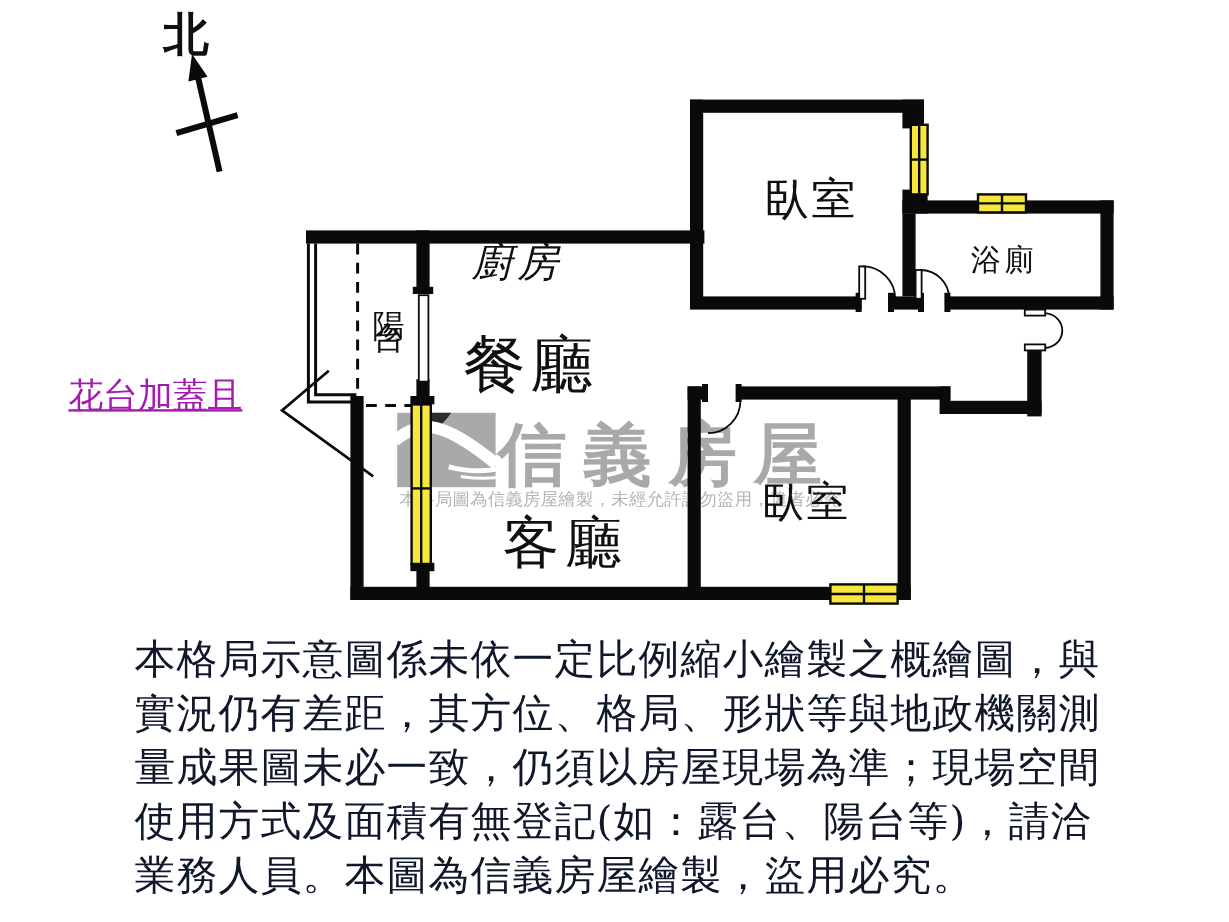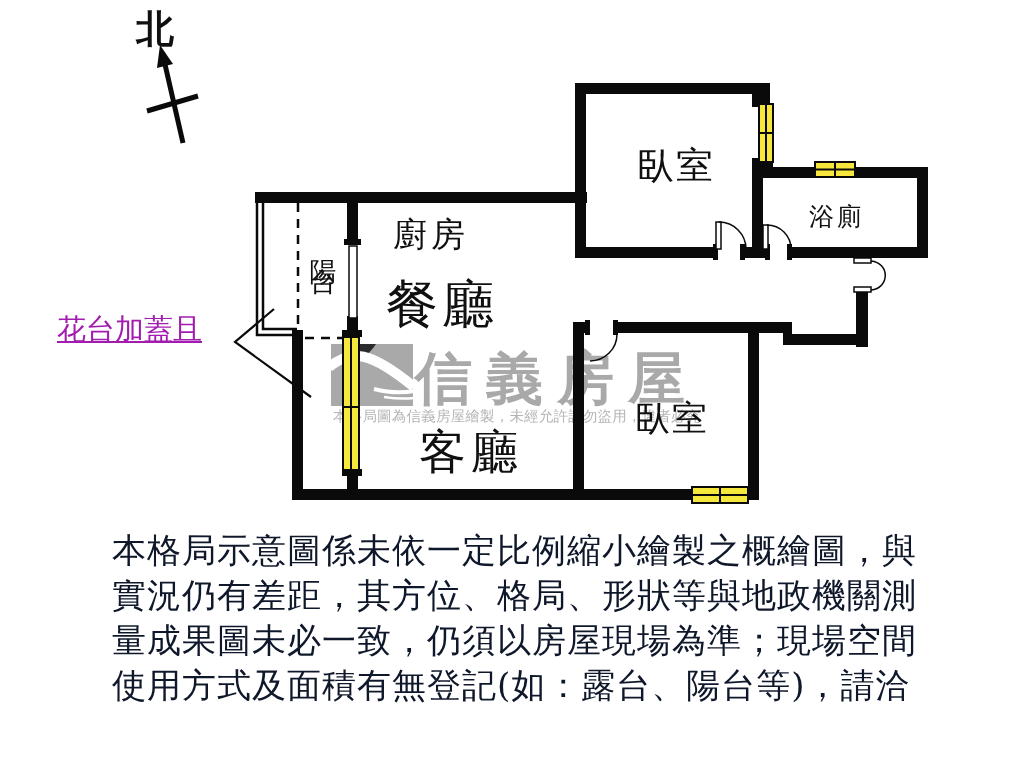--- a/index.html
+++ b/index.html
@@ -6,21 +6,21 @@
   #stage{position:relative;width:1024px;height:768px;background:#ffffff;overflow:hidden;
          font-family:"DejaVu Serif","Liberation Serif",serif;}
   .layer{position:absolute;left:0;top:0;width:1024px;height:768px;}
   #wm-layer{z-index:1;}
   #plan-svg{z-index:2;}
   #text-layer{z-index:3;}
   .lbl{position:absolute;color:#101010;white-space:nowrap;}
   .lbl-north{left:136px;top:4px;font-size:38px;font-weight:bold;}
   .lbl-bed1{left:637px;top:141px;font-size:37px;letter-spacing:2px;}
   .lbl-bath{left:809px;top:200px;font-size:25px;letter-spacing:3px;}
-  .lbl-kitchen{left:393px;top:212px;font-size:34px;letter-spacing:4px;}
+  .lbl-kitchen{left:393px;top:196px;font-size:34px;letter-spacing:4px;font-style:italic;}
   .lbl-dining{left:386px;top:270px;font-size:52px;letter-spacing:4px;}
   .lbl-balcony{left:305px;top:239px;font-size:27px;writing-mode:vertical-lr;letter-spacing:7px;}
   .lbl-living{left:419px;top:421px;font-size:47px;letter-spacing:5px;}
   .lbl-bed2{left:635px;top:395px;font-size:35px;letter-spacing:2px;}
   .anno{position:absolute;color:#a21caf;font-size:29px;white-space:nowrap;text-decoration:underline;}
   .anno-1{left:57px;top:310px;}
   .anno-2{left:28px;top:343px;}
   .wm-brand{position:absolute;left:415px;top:341px;font-size:57px;letter-spacing:14px;
             font-weight:600;color:#a9a9a9;white-space:nowrap;}
   .wm-notice{position:absolute;left:333px;top:407px;font-size:14.5px;letter-spacing:0.2px;
@@ -153,16 +153,17 @@
     <div class="lbl lbl-living">客廳</div>
     <div class="lbl lbl-bed2">臥室</div>
 
     <div class="anno anno-1">花台加蓋且</div>
 
     <div class="disclaimer">
       <div>本格局示意圖係未依一定比例縮小繪製之概繪圖，與</div>
       <div>實況仍有差距，其方位、格局、形狀等與地政機關測</div>
       <div>量成果圖未必一致，仍須以房屋現場為準；現場空間</div>
       <div>使用方式及面積有無登記(如：露台、陽台等)，請洽</div>
+      <div>業務人員。本圖為信義房屋繪製，盜用必究。</div>
     </div>
   </div>
 
 </div>
 
 </body></html>

